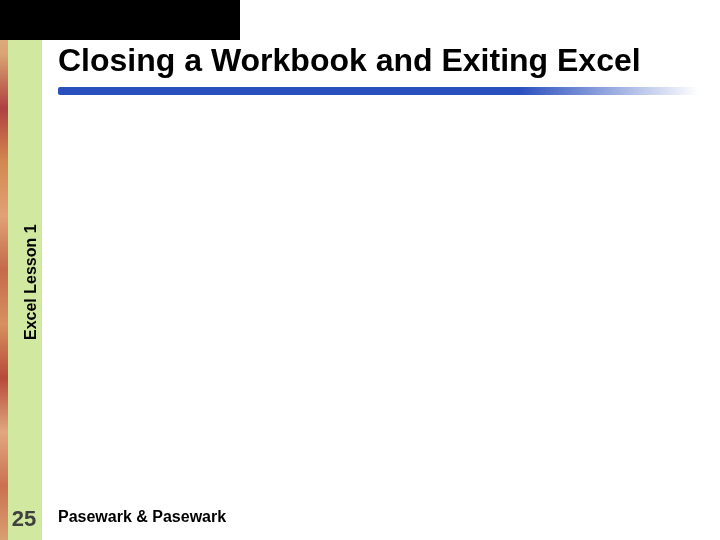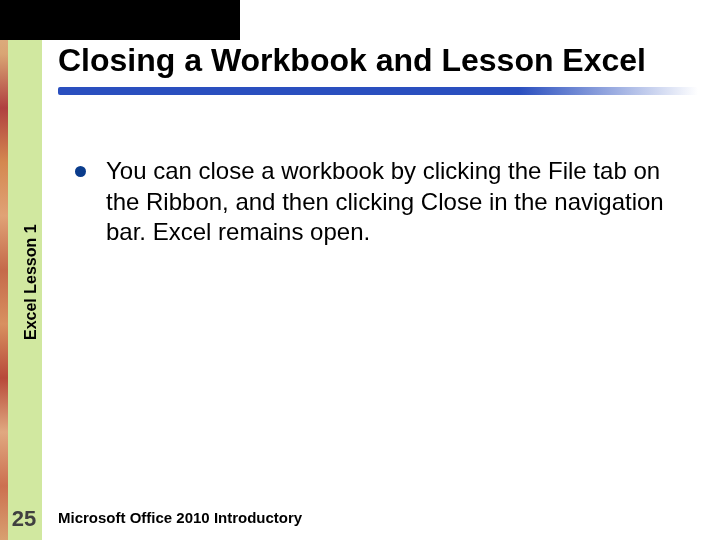--- a/index.html
+++ b/index.html
@@ -124,29 +124,25 @@
   }
 </style>
 </head>
 <body>
 
 <div class="left-stripe"></div>
 <div class="side-band"></div>
 <div class="black-box"></div>
 
 <div class="title-area">
-  <div class="title-text">Closing a Workbook and Lesson Excel</div>
+  <div class="title-text">Closing a Workbook and Exiting Excel</div>
   <div class="title-rule"></div>
 </div>
 
 <div class="sidebar-label">Excel Lesson 1</div>
 <div class="page-number">25</div>
 
 <div class="content">
-  <div class="bullet-row">
-    <div class="bullet-dot"></div>
-    <div class="bullet-text">You can close a workbook by clicking the File tab on the Ribbon, and then clicking Close in the navigation bar. Excel remains open.</div>
-  </div>
 </div>
 
 <div class="footer">
-  <div class="footer-right">Microsoft Office 2010 Introductory</div>
+  <div class="footer-left">Pasewark &amp; Pasewark</div>
 </div>
 
 </body></html>

